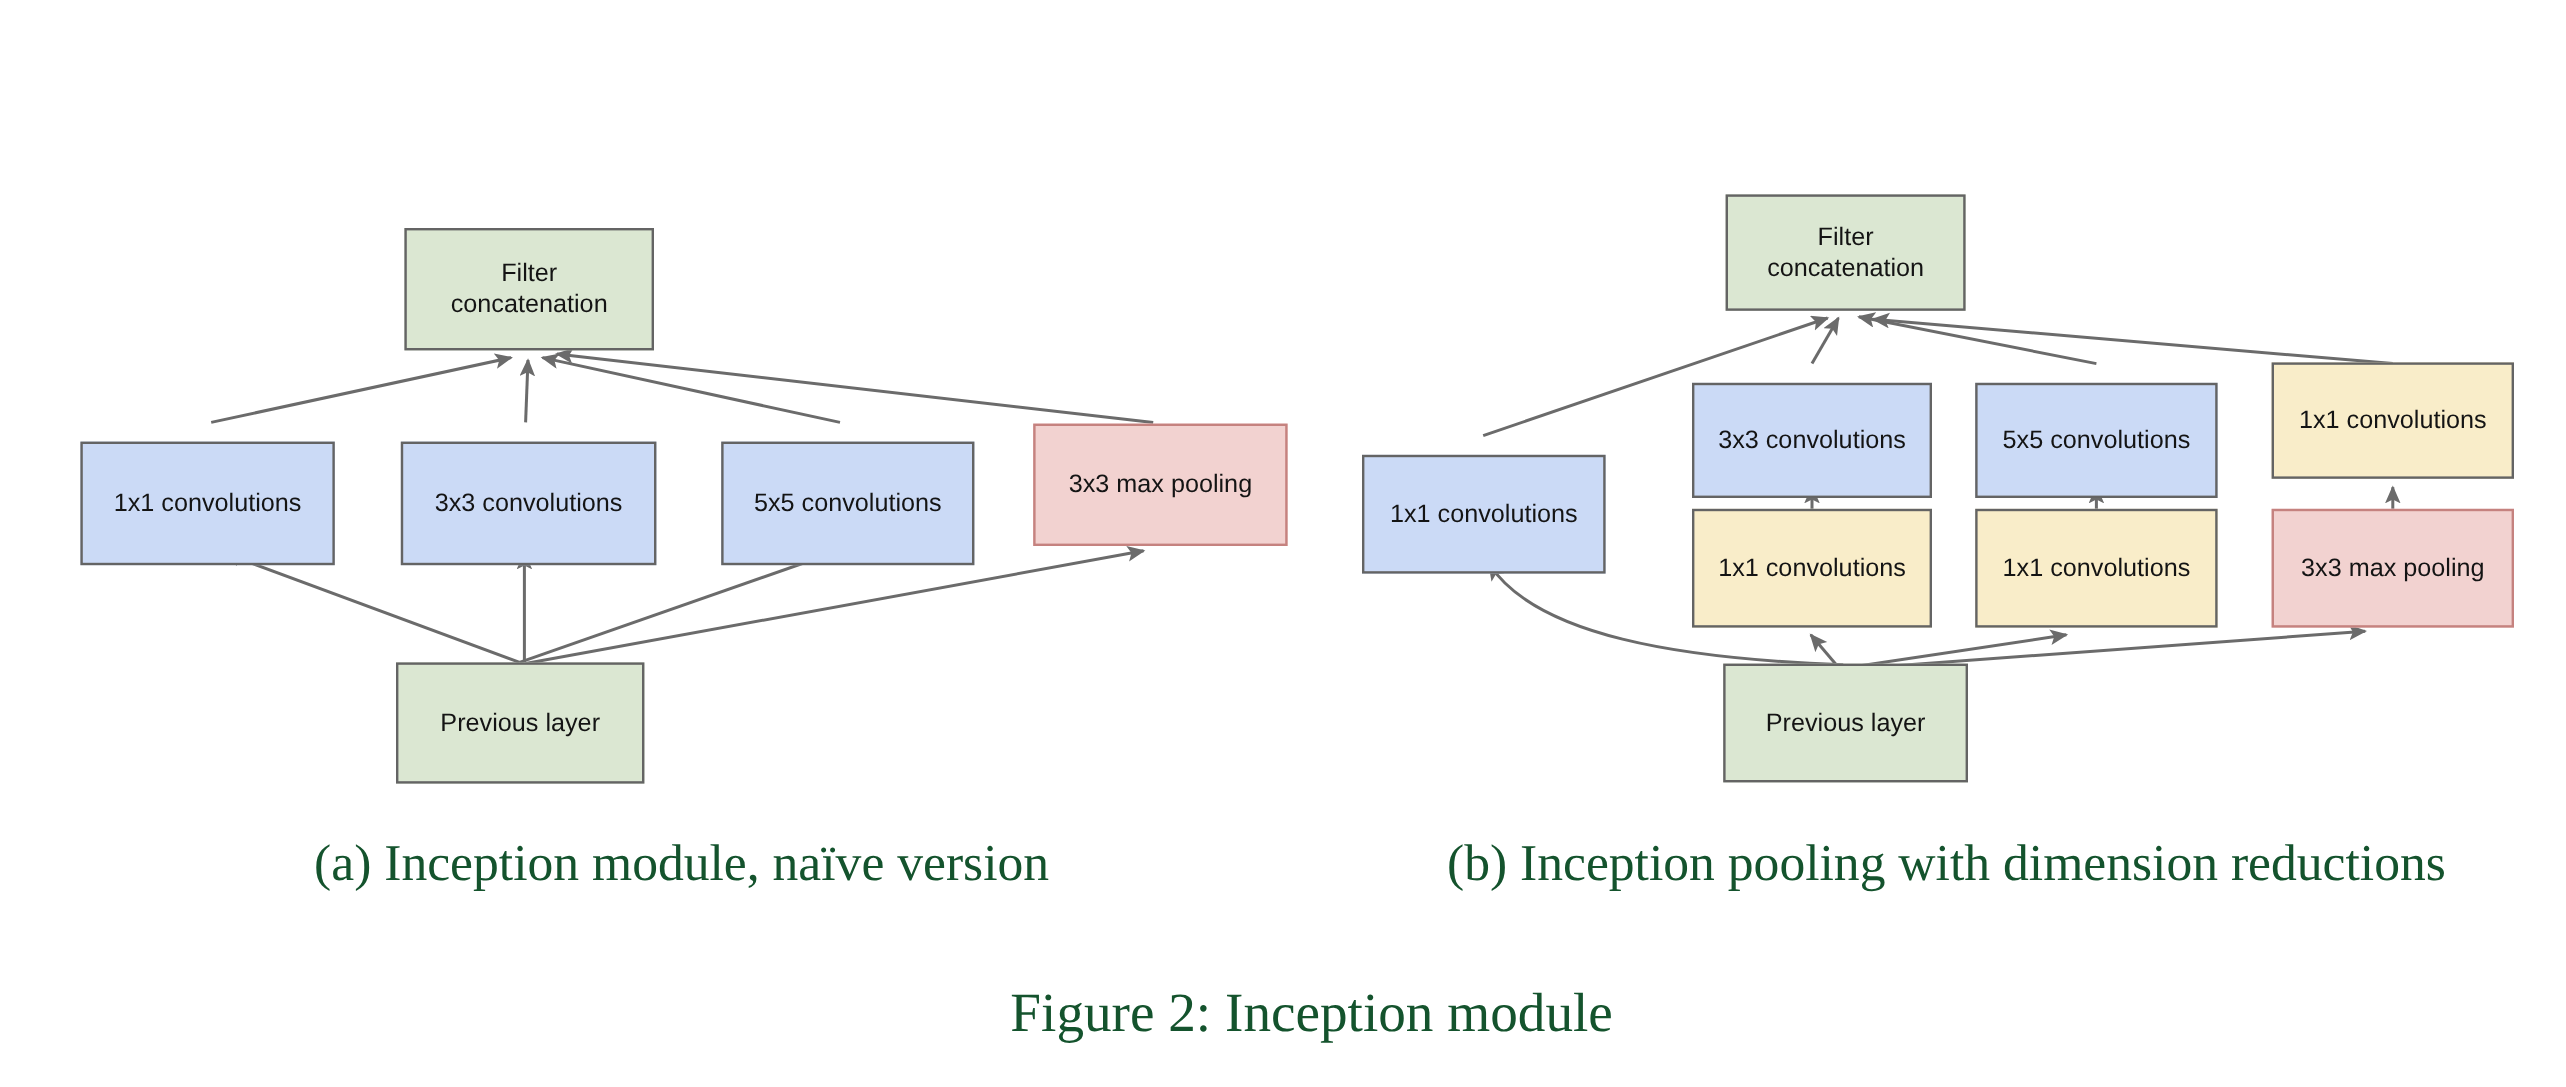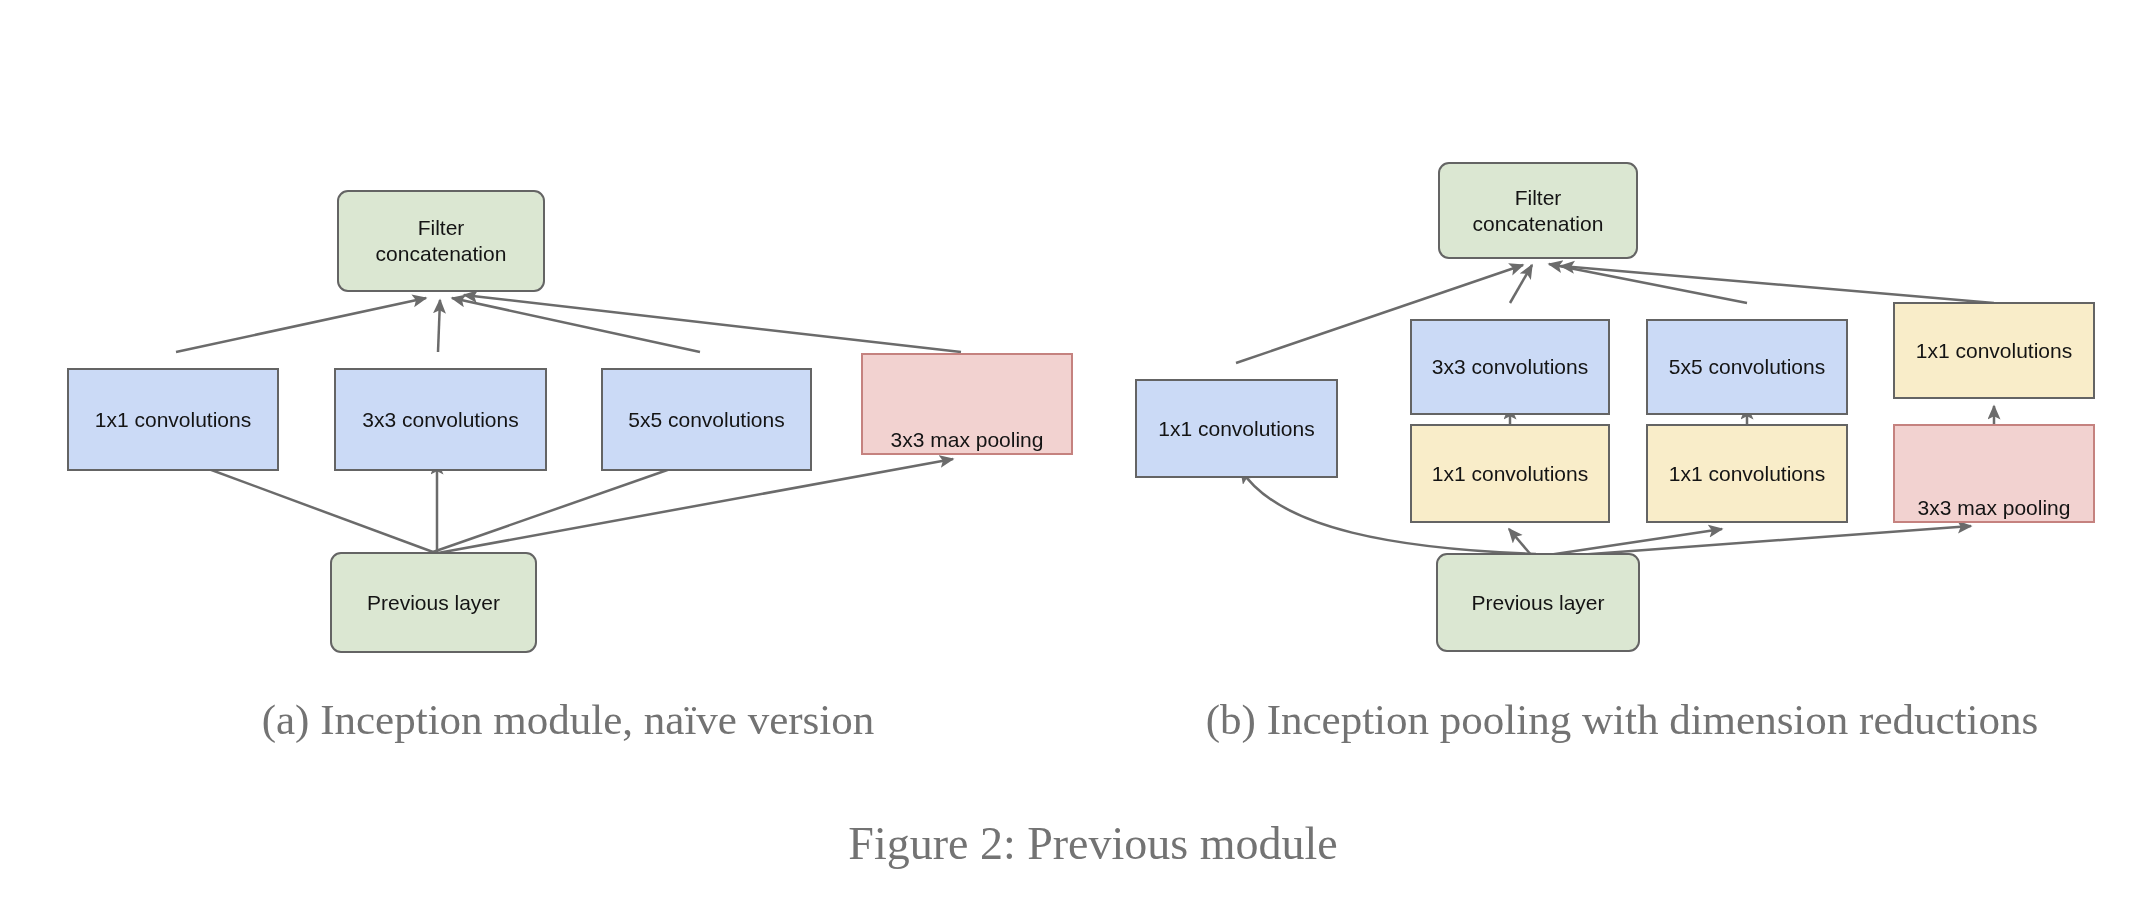--- a/index.html
+++ b/index.html
@@ -29,28 +29,28 @@
     box-sizing: border-box;
     display: flex;
     align-items: center;
     justify-content: center;
     text-align: center;
     font: 21px/26px "Liberation Sans", sans-serif;
     color: #141414;
     border: 2px solid var(--gray_border, #646464);
     padding: 0 13px;
   }
-  .green  { background: var(--green_fill,  #dbe7d2); border-radius: 11px; }
+  .green  { background: var(--green_fill,  #dbe7d2); }
   .blue   { background: var(--blue_fill,   #cbdaf6); margin-top: 16px; }
   .yellow { background: var(--yellow_fill, #f9edc9); }
-  .red    { background: var(--red_fill, #f2d2d0); border-color: var(--red_border, #c5827f); align-items: flex-end; }
+  .red    { background: var(--red_fill, #f2d2d0); border-color: var(--red_border, #c5827f); }
   .caption {
     position: absolute;
     font-family: "Liberation Serif", serif;
-    color: #737373;
+    color: #14532d;
     text-align: center;
     white-space: nowrap;
     font-size: 43px;
     line-height: 52px;
   }
   .figure-caption {
     font-size: 46px;
     line-height: 56px;
   }
 </style>
@@ -134,15 +134,15 @@
     <span>1x1 convolutions</span>
   </div>
   <div class="node red" style="left:1893px; top:424px; width:202px; height:99px;">
     <span>3x3 max pooling</span>
   </div>
   <div class="node green" style="left:1436px; top:553px; width:204px; height:99px;">
     <span>Previous layer</span>
   </div>
   <div class="caption" style="left:1122px; top:694px; width:1000px;">(b) Inception pooling with dimension reductions</div>
 
-  <div class="caption figure-caption" style="left:593px; top:816px; width:1000px;">Figure 2: Previous module</div>
+  <div class="caption figure-caption" style="left:593px; top:816px; width:1000px;">Figure 2: Inception module</div>
 
 </div>
 
 </body></html>

